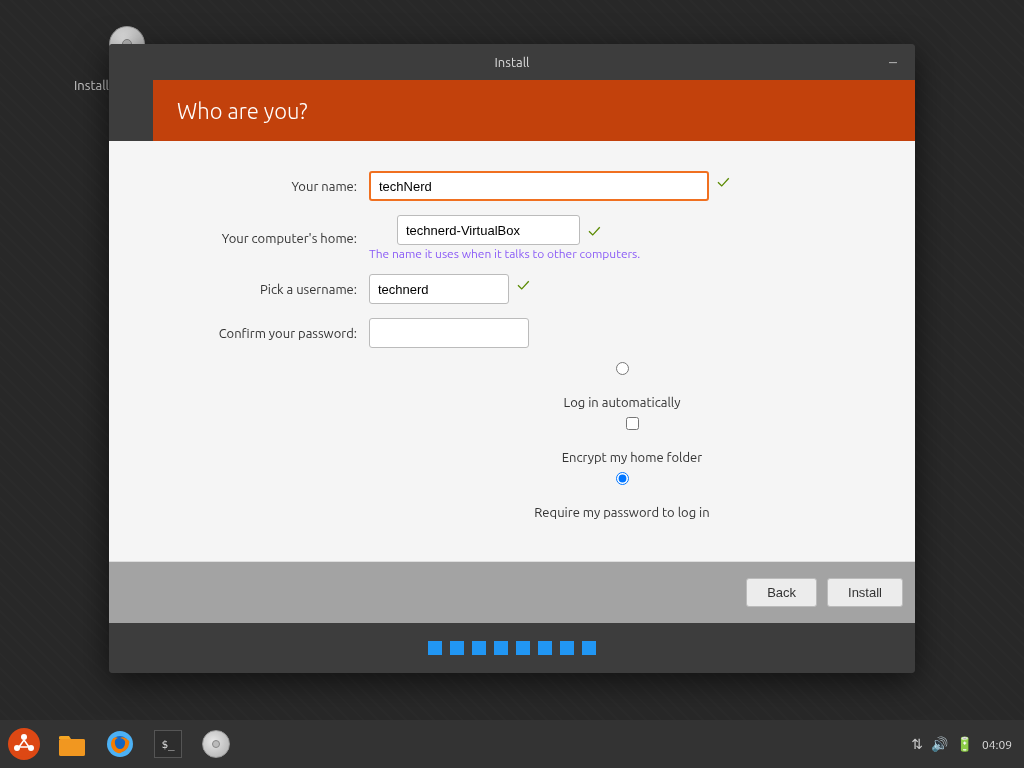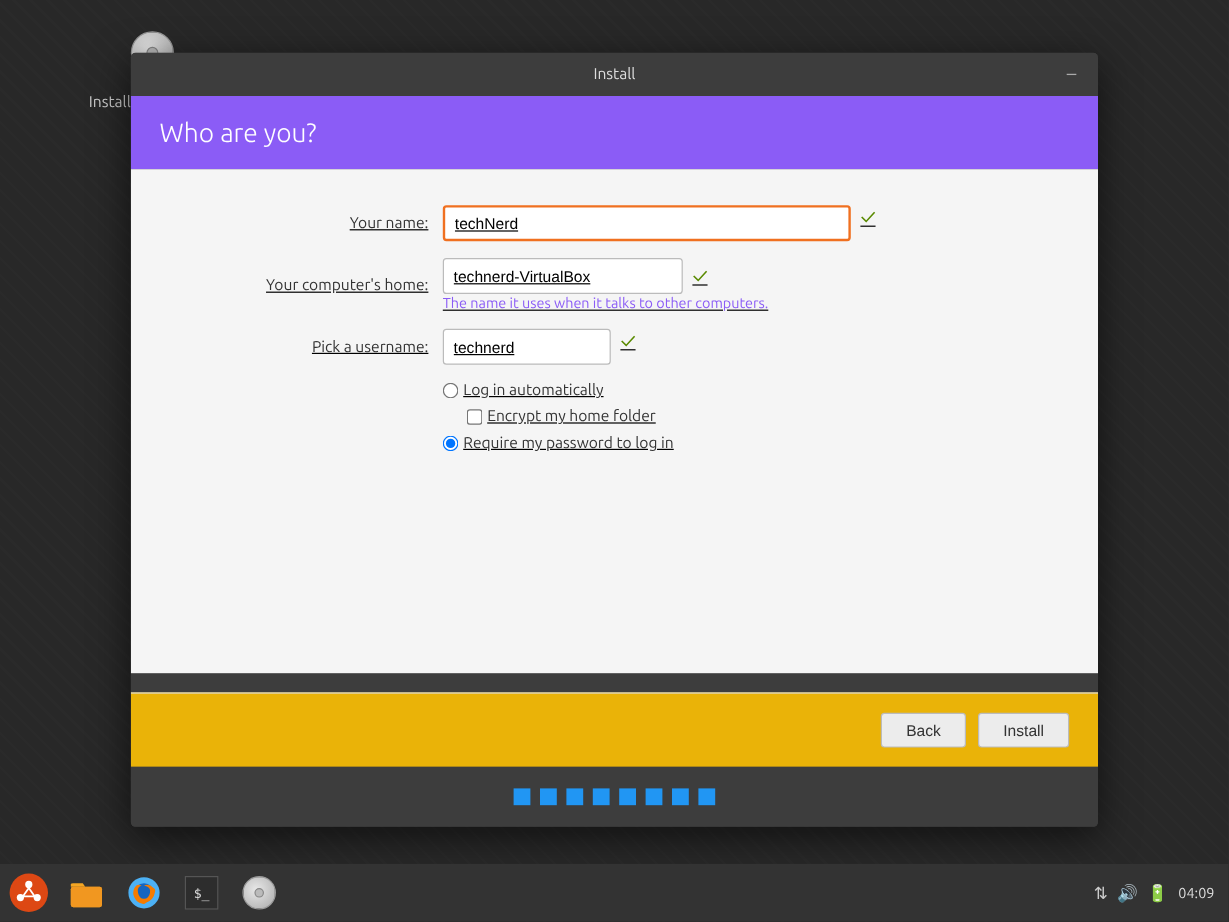--- a/index.html
+++ b/index.html
@@ -114,35 +114,35 @@
       height: 24px;
       display: flex;
       align-items: center;
       justify-content: center;
       color: #aaa;
       cursor: pointer;
       font-size: 16px;
     }
 
     .dialog-header {
-      background: #8b5cf6;
+      background: #c2410c;
       padding: 18px 24px 18px 24px;
+      margin-left: 44px;
     }
 
     .dialog-header h1 {
       color: #ffffff;
       font-size: 22px;
       font-weight: 300;
     }
 
     .dialog-form {
       background: #f5f5f5;
       padding: 30px 40px 30px 40px;
       min-height: 420px;
-      text-decoration: underline;
     }
 
     .form-row {
       display: flex;
       align-items: center;
       margin-bottom: 14px;
     }
 
     .form-label {
       text-align: right;
@@ -167,21 +167,22 @@
       outline: none;
       height: 30px;
     }
 
     .input-name {
       width: 340px;
       border: 2px solid #f07020;
     }
 
     .input-computer {
-      width: 200px;
+      width: 183px;
+      margin-left: 28px;
     }
 
     .input-username {
       width: 140px;
     }
 
     .input-password-wrap {
       position: relative;
       display: flex;
       align-items: center;
@@ -220,43 +221,43 @@
     
     .options-section {
       margin-top: 8px;
       margin-left: 220px;
     }
 
     .option-row {
       display: flex;
       align-items: center;
       margin-bottom: 8px;
-      gap: 4px;
+      gap: 20px;
+      flex-direction: column;
     }
 
     .option-row input[type="radio"],
     .option-row input[type="checkbox"] {
       cursor: pointer;
     }
 
     .option-label {
       font-size: 13px;
       color: #333;
       cursor: pointer;
     }
 
     
     .dialog-footer {
-      background: #eab308;
+      background: #a3a3a3;
       display: flex;
       justify-content: flex-end;
-      padding: 16px 24px;
+      padding: 16px 12px;
       gap: 10px;
       border-top: 1px solid #ddd;
-      margin-top: 16px;
     }
 
     .btn {
       padding: 6px 20px;
       border: 1px solid #bbb;
       background: #ececec;
       border-radius: 3px;
       font-size: 13px;
       cursor: pointer;
       color: #333;
@@ -379,20 +380,26 @@
 
     <div class="form-row">
       <label class="form-label">Pick a username:</label>
       <div class="form-input-wrap">
         <input class="form-input input-username" type="text" value="technerd" style="">
         <span class="check-icon">✓</span>
       </div>
     </div>
 
 
+    <div class="form-row">
+      <label class="form-label">Confirm your password:</label>
+      <div class="form-input-wrap">
+        <input class="form-input" type="password" style="width: 160px;" value="">
+      </div>
+    </div>
 
     <div class="options-section">
       <div class="option-row">
         <input type="radio" name="login" id="auto-login" style="">
         <label class="option-label" for="auto-login">Log in automatically</label>
       </div>
       <div class="option-row" style="margin-left: 20px;">
         <input type="checkbox" id="encrypt" style="">
         <label class="option-label" for="encrypt">Encrypt my home folder</label>
       </div>

